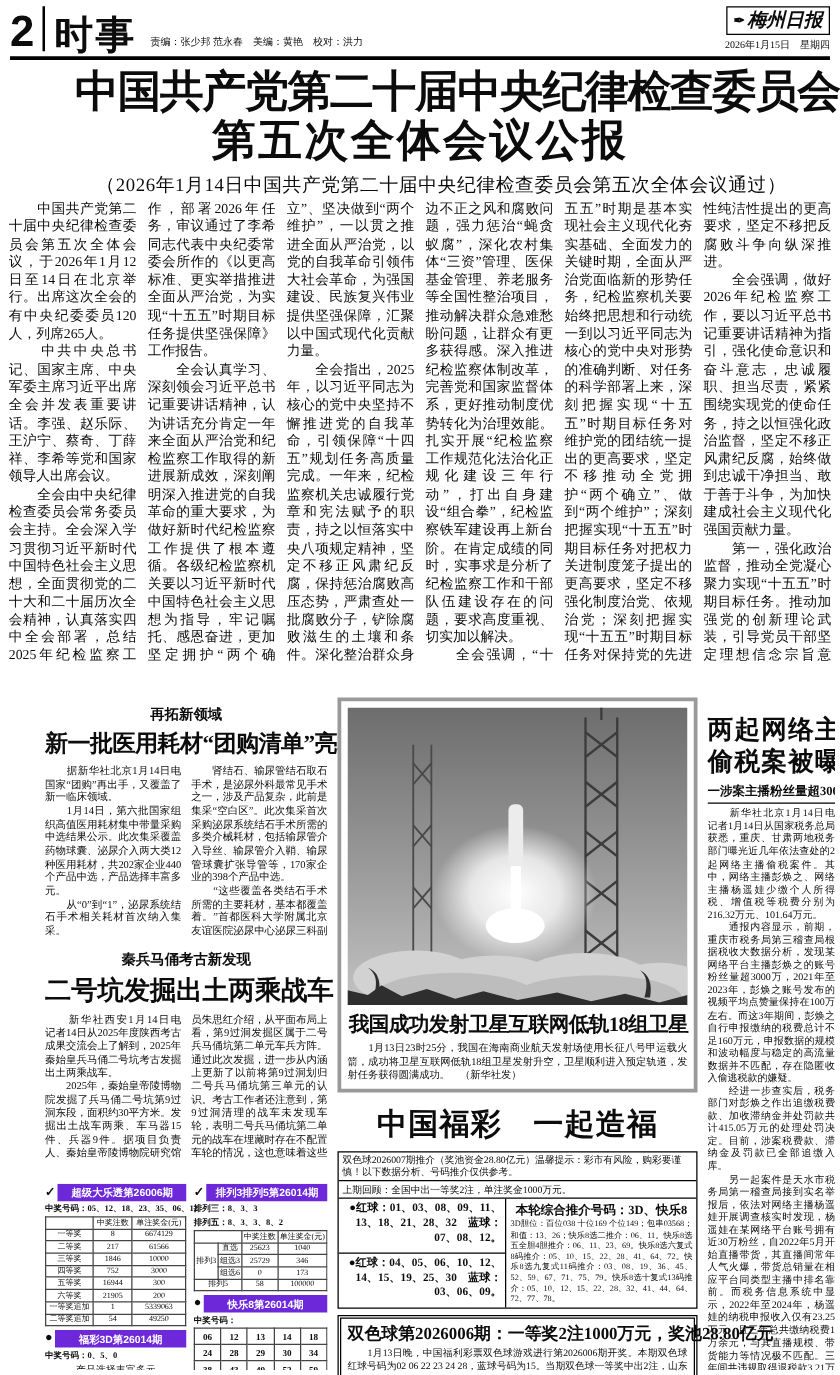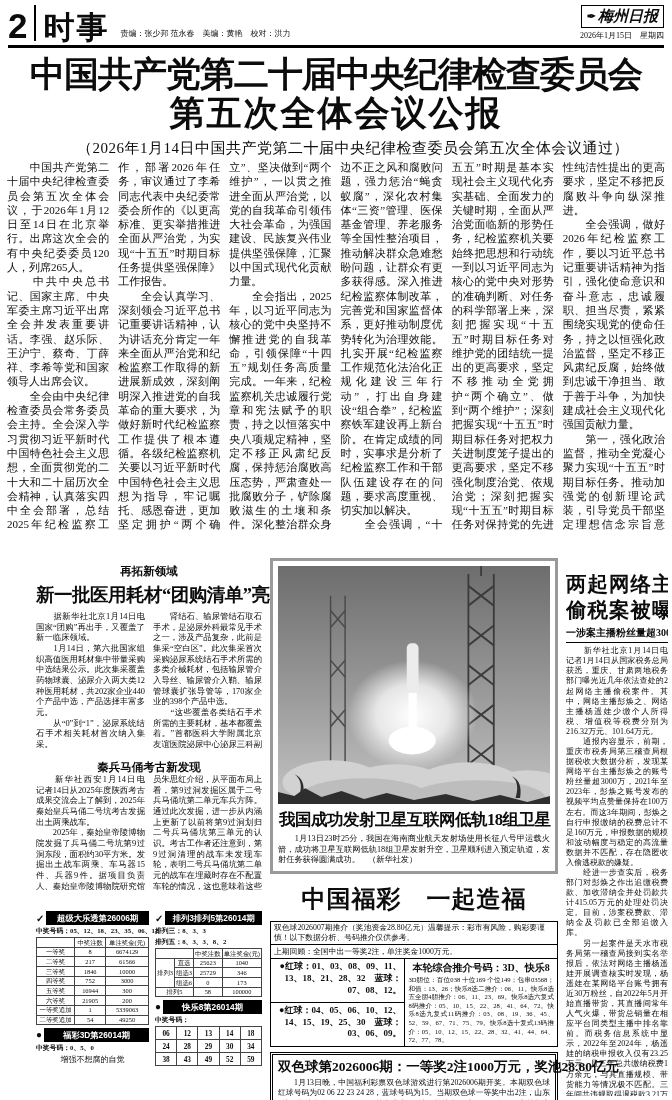--- a/index.html
+++ b/index.html
@@ -16,21 +16,21 @@
   .section-name { font-size:31px; font-weight:bold; line-height:0.85; letter-spacing:2px; }
   .editors { font-size:8px; padding-bottom:2px; margin-left:4px; white-space:nowrap; }
   .hdr-right { position:absolute; right:0; bottom:4px; text-align:right; }
   .masthead-box { display:inline-flex; align-items:center; gap:2px; border:1.5px solid #000;
                   padding:1px 5px; font-size:15px; font-weight:bold; font-style:italic; }
   .pen { font-size:11px; font-style:normal; }
   .hdr-date { font-size:8px; margin-top:2px; }
 
   
   .lead-titles { position:absolute; top:54px; left:0; right:0; text-align:center; }
-  .lead-t1 { font-size:35px; font-weight:bold; letter-spacing:-1px; line-height:1.12; }
+  .lead-t1 { font-size:35px; font-weight:bold; letter-spacing:-1px; line-height:1.12;text-align:right; }
   .lead-t2 { font-size:35px; font-weight:bold; letter-spacing:2px; line-height:1.15; }
   .lead-sub { font-size:15px; margin-top:6px; letter-spacing:0.5px;margin-left:34px; }
   .lead-body { position:absolute; top:160px; left:7px; right:7px; height:382px;
                column-count:6; column-gap:9px; column-fill:auto;
                font-size:11px; line-height:1.3; text-align:justify;
                white-space:pre-wrap; overflow:hidden; }
 
   
   .band { position:absolute; top:558px; left:4px; right:4px; bottom:4px; display:flex; gap:8px; }
   .col-left { width:226px; display:flex; flex-direction:column;margin-left:32px; }
@@ -43,21 +43,21 @@
   .two-col-body { column-count:2; column-gap:8px; column-fill:auto; font-size:8.4px; line-height:1.27;
                   text-align:justify; white-space:pre-wrap; overflow:hidden; }
   .med-body { height:142px; }
   .char-headline { text-align:center; font-size:21px; font-weight:bold; margin:3px 0 5px; white-space:nowrap; }
   .char-body { height:128px; }
 
   
   .lot-zone { display:flex; gap:6px; margin-top:8px; flex:1; overflow:hidden; }
   .lot-col { width:50%; }
   .lot-head { display:flex; align-items:center; gap:2px; margin-bottom:1px; }
-  .lot-bar { flex:1; background:#000000; color:#fff; font-size:8.3px; font-weight:bold;
+  .lot-bar { flex:1; background:#6d28d9; color:#fff; font-size:8.3px; font-weight:bold;
              text-align:center; padding:1.5px 0; font-family:"Liberation Sans",sans-serif; white-space:nowrap; }
   .tick { font-size:10px; font-weight:bold; }
   .disc { font-size:10px; line-height:1; }
   .lot-nums { font-size:6.8px; font-weight:bold; white-space:nowrap; margin:1px 0; }
   .lot-table { width:100%; border-collapse:collapse; font-size:6.4px; margin-bottom:3px; }
   .lot-table td, .lot-table th { border:1px solid #444; text-align:center; padding:0.5px 1px; line-height:1.2; font-weight:normal; }
   .region-line { text-align:center; font-size:8px; margin:1px 0; }
   .kl8-table { width:100%; border-collapse:collapse; font-size:7.3px; font-weight:bold; margin-top:1px; }
   .kl8-table td { border:1px solid #444; text-align:center; padding:1.5px 0; }
 
@@ -134,20 +134,21 @@
       <div class="kicker hei">再拓新领域</div>
       <div class="med-headline">新一批医用耗材“团购清单”亮相</div>
       <div class="two-col-body med-body">　　据新华社北京1月14日电　国家“团购”再出手，又覆盖了新一临床领域。
 　　1月14日，第六批国家组织高值医用耗材集中带量采购中选结果公示。此次集采覆盖药物球囊、泌尿介入两大类12种医用耗材，共202家企业440个产品中选，产品选择丰富多元。
 　　从“0”到“1”，泌尿系统结石手术相关耗材首次纳入集采。
 　　肾结石、输尿管结石取石手术，是泌尿外科最常见手术之一，涉及产品复杂，此前是集采“空白区”。此次集采首次采购泌尿系统结石手术所需的多类介械耗材，包括输尿管介入导丝、输尿管介入鞘、输尿管球囊扩张导管等，170家企业的398个产品中选。
 　　“这些覆盖各类结石手术所需的主要耗材，基本都覆盖着。”首都医科大学附属北京友谊医院泌尿中心泌尿三科副主任李钧介绍，此前结石取石手术价格在2万至3万元，集采后有望明显减轻患者医疗费用。
 　　目前，国家医保部门已成功采购9大类142种医用耗材，涉及心内科、骨科、眼科、血管外科、耳鼻喉科、泌尿外科等临床领域。此次集采预计2026年5月前后落地。</div>
 
       <div class="kicker hei">秦兵马俑考古新发现</div>
+      <div class="char-headline">二号坑发掘出土两乘战车</div>
       <div class="two-col-body char-body">　　新华社西安1月14日电　记者14日从2025年度陕西考古成果交流会上了解到，2025年秦始皇兵马俑二号坑考古发掘出土两乘战车。
 　　2025年，秦始皇帝陵博物院发掘了兵马俑二号坑第9过洞东段，面积约30平方米。发掘出土战车两乘、车马器15件、兵器9件。据项目负责人、秦始皇帝陵博物院研究馆员朱思红介绍，从平面布局上看，第9过洞发掘区属于二号兵马俑坑第二单元车兵方阵。通过此次发掘，进一步从内涵上更新了以前将第9过洞划归二号兵马俑坑第三单元的认识。考古工作者还注意到，第9过洞清理的战车未发现车轮，表明二号兵马俑坑第二单元的战车在埋藏时存在不配置车轮的情况，这也意味着这些战车所承载的更多是象征意义。秦兵马俑二号坑平面呈曲尺形，面积约6000平方米，据试掘情况推断，坑内埋藏陶俑、陶马1300余件，目前已出土车兵、骑兵、跪射俑、立射俑等多种不同形态的俑群，颜色保存状况较好的彩色俑大多出自二号坑。</div>
 
       <div class="lot-zone">
 
         <div class="lot-col">
           <div class="lot-head">
             <span class="tick">✓</span>
             <span class="lot-bar">超级大乐透第26006期</span>
           </div>
@@ -199,21 +200,21 @@
                   <td>54</td>
                   <td>49250</td>
                 </tr>
           </tbody>
             </table>
           <div class="lot-head">
             <span class="disc">●</span>
             <span class="lot-bar">福彩3D第26014期</span>
           </div>
           <div class="lot-nums">中奖号码：0、5、0</div>
-          <div class="region-line">增强不想腐的自觉</div>
+          <div class="region-line">产品选择丰富多元</div>
 
         </div>
 
         <div class="lot-col">
           <div class="lot-head">
             <span class="tick">✓</span>
             <span class="lot-bar">排列3排列5第26014期</span>
           </div>
           <div class="lot-nums">排列三：8、3、3</div>
           <div class="lot-nums">排列五：8、3、3、8、2</div>

